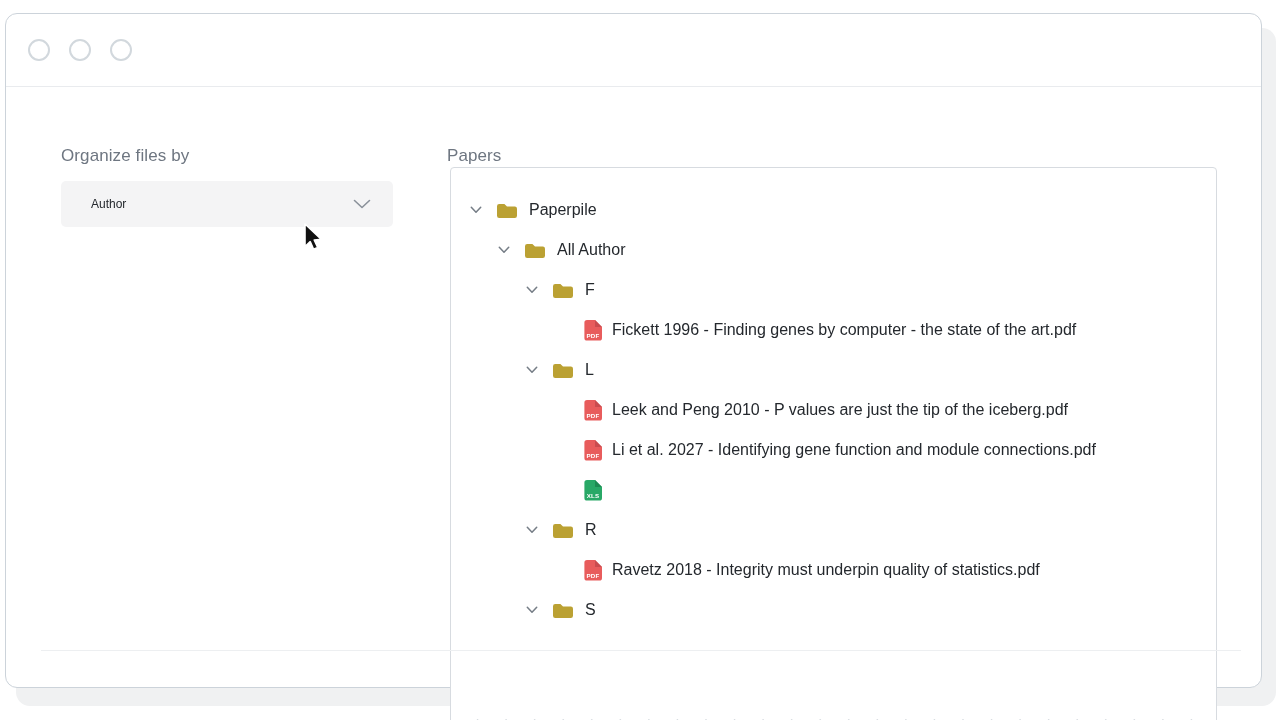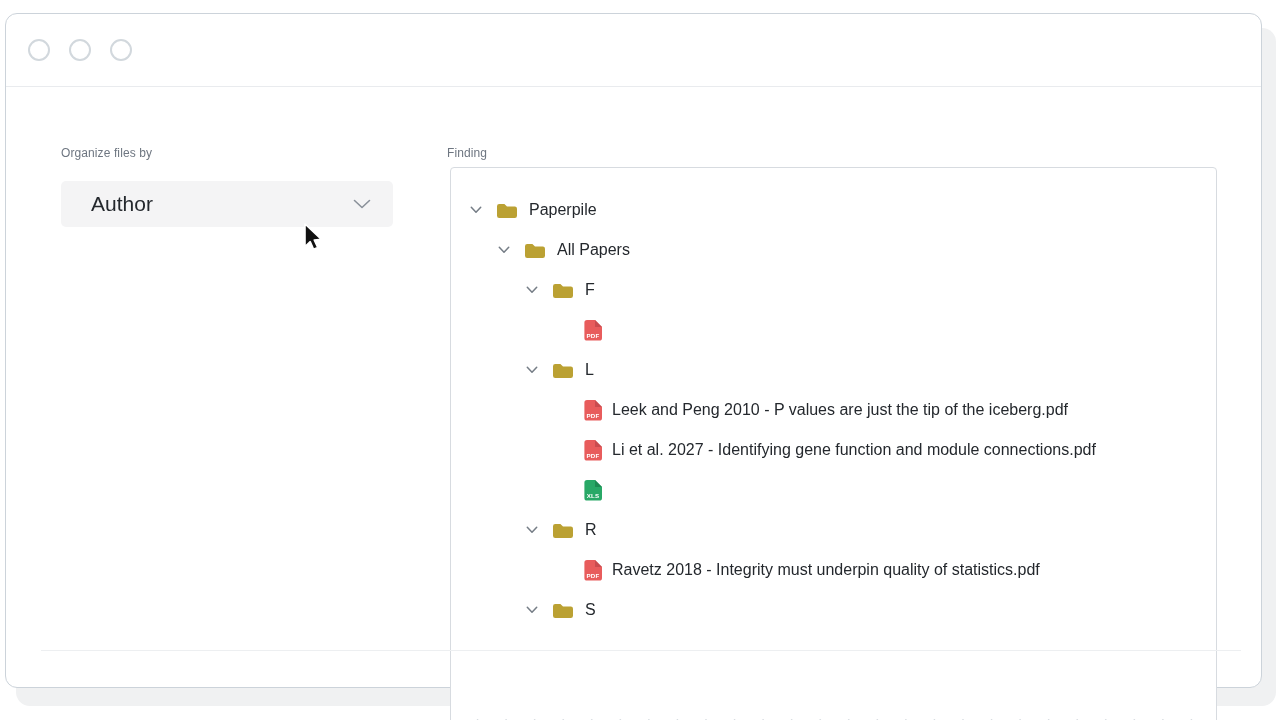--- a/index.html
+++ b/index.html
@@ -23,31 +23,31 @@
     height:72px;border-bottom:1px solid #e9ebee;
     display:flex;align-items:center;gap:19px;padding-left:22px;
   }
   .tl-circle{
     width:22px;height:22px;border-radius:50%;
     border:2px solid #d2d8dd;background:#ffffff;box-sizing:border-box;
   }
   .content{position:absolute;left:0;top:73px;right:0;bottom:0;}
 
   .section-label{
-    position:absolute;font-size:12px;color:#6e7681;letter-spacing:.1px;
+    position:absolute;font-size:17px;color:#6e7681;letter-spacing:.1px;
   }
   .label-organize{left:55px;top:59px;}
   .label-preview{left:441px;top:59px;}
 
   .dropdown{
     position:absolute;left:55px;top:94px;width:332px;height:46px;
     background:#f4f4f5;border-radius:5px;
     display:flex;align-items:center;box-sizing:border-box;cursor:pointer;
   }
-  .dropdown-value{padding-left:30px;font-size:21px;color:#24282d;}
+  .dropdown-value{padding-left:30px;font-size:12px;color:#24282d;}
   .dropdown-chevron{margin-left:auto;margin-right:22px;display:flex;}
 
   .preview-panel{
     position:absolute;left:444px;top:80px;width:767px;height:578px;
     background:#ffffff;border:1px solid #d7dbe0;border-radius:4px;
     box-sizing:border-box;overflow:hidden;
   }
   .tree{padding-top:22px;}
   .tree-row{
     height:40px;display:flex;align-items:center;
@@ -89,21 +89,21 @@
 
     <div class="dropdown">
       <span class="dropdown-value">Author</span>
       <span class="dropdown-chevron">
         <svg width="18" height="10" viewBox="0 0 18 10">
           <polyline points="1.5,1.5 9,8.5 16.5,1.5" fill="none" stroke="#8a919a" stroke-width="1.6" stroke-linecap="round" stroke-linejoin="round"></polyline>
         </svg>
       </span>
     </div>
 
-    <div class="section-label label-preview">Finding</div>
+    <div class="section-label label-preview">Papers</div>
 
     <div class="preview-panel">
       <div class="tree" id="tree">
           <div class="tree-row" style="padding-left: 19px;">
             <span class="tw-chev">
               <svg width="12" height="8" viewBox="0 0 12 8">
                 <polyline points="1.3,1.3 6,6.3 10.7,1.3" fill="none" stroke="#757d86" stroke-width="1.5" stroke-linecap="round" stroke-linejoin="round"></polyline>
               </svg>
             </span>
             <span class="tw-folder">
@@ -117,21 +117,21 @@
             <span class="tw-chev">
               <svg width="12" height="8" viewBox="0 0 12 8">
                 <polyline points="1.3,1.3 6,6.3 10.7,1.3" fill="none" stroke="#757d86" stroke-width="1.5" stroke-linecap="round" stroke-linejoin="round"></polyline>
               </svg>
             </span>
             <span class="tw-folder">
               <svg width="22" height="17" viewBox="0 0 22 17">
                 <path d="M1 4.2 A2.2 2.2 0 0 1 3.2 2 H8.4 L11 4.6 H18.8 A2.2 2.2 0 0 1 21 6.8 V13.8 A2.2 2.2 0 0 1 18.8 16 H3.2 A2.2 2.2 0 0 1 1 13.8 Z" fill="#bba133"></path>
               </svg>
             </span>
-            <span class="tw-label">All Papers</span>
+            <span class="tw-label">All Author</span>
           </div>
           <div class="tree-row" style="padding-left: 75px;">
             <span class="tw-chev">
               <svg width="12" height="8" viewBox="0 0 12 8">
                 <polyline points="1.3,1.3 6,6.3 10.7,1.3" fill="none" stroke="#757d86" stroke-width="1.5" stroke-linecap="round" stroke-linejoin="round"></polyline>
               </svg>
             </span>
             <span class="tw-folder">
               <svg width="22" height="17" viewBox="0 0 22 17">
                 <path d="M1 4.2 A2.2 2.2 0 0 1 3.2 2 H8.4 L11 4.6 H18.8 A2.2 2.2 0 0 1 21 6.8 V13.8 A2.2 2.2 0 0 1 18.8 16 H3.2 A2.2 2.2 0 0 1 1 13.8 Z" fill="#bba133"></path>
@@ -140,20 +140,21 @@
             <span class="tw-label">F</span>
           </div>
           <div class="tree-row" style="padding-left: 132px;">
             <span class="tw-file">
               <svg width="20" height="22" viewBox="0 0 20 22">
                 <path d="M4 1 H12 L19 8 V19 A2.6 2.6 0 0 1 16.4 21.6 H4 A2.6 2.6 0 0 1 1.4 19 V3.6 A2.6 2.6 0 0 1 4 1 Z" fill="#e85c5c"></path>
                 <path d="M12 1 L19 8 H12 Z" fill="#c94c4f"></path>
                 <text x="10" y="19" font-family="Liberation Sans, sans-serif" font-size="6.2" font-weight="bold" fill="#ffffff" text-anchor="middle" letter-spacing="0.2">PDF</text>
               </svg>
             </span>
+            <span class="tw-label">Fickett 1996 - Finding genes by computer - the state of the art.pdf</span>
           </div>
           <div class="tree-row" style="padding-left: 75px;">
             <span class="tw-chev">
               <svg width="12" height="8" viewBox="0 0 12 8">
                 <polyline points="1.3,1.3 6,6.3 10.7,1.3" fill="none" stroke="#757d86" stroke-width="1.5" stroke-linecap="round" stroke-linejoin="round"></polyline>
               </svg>
             </span>
             <span class="tw-folder">
               <svg width="22" height="17" viewBox="0 0 22 17">
                 <path d="M1 4.2 A2.2 2.2 0 0 1 3.2 2 H8.4 L11 4.6 H18.8 A2.2 2.2 0 0 1 21 6.8 V13.8 A2.2 2.2 0 0 1 18.8 16 H3.2 A2.2 2.2 0 0 1 1 13.8 Z" fill="#bba133"></path>

